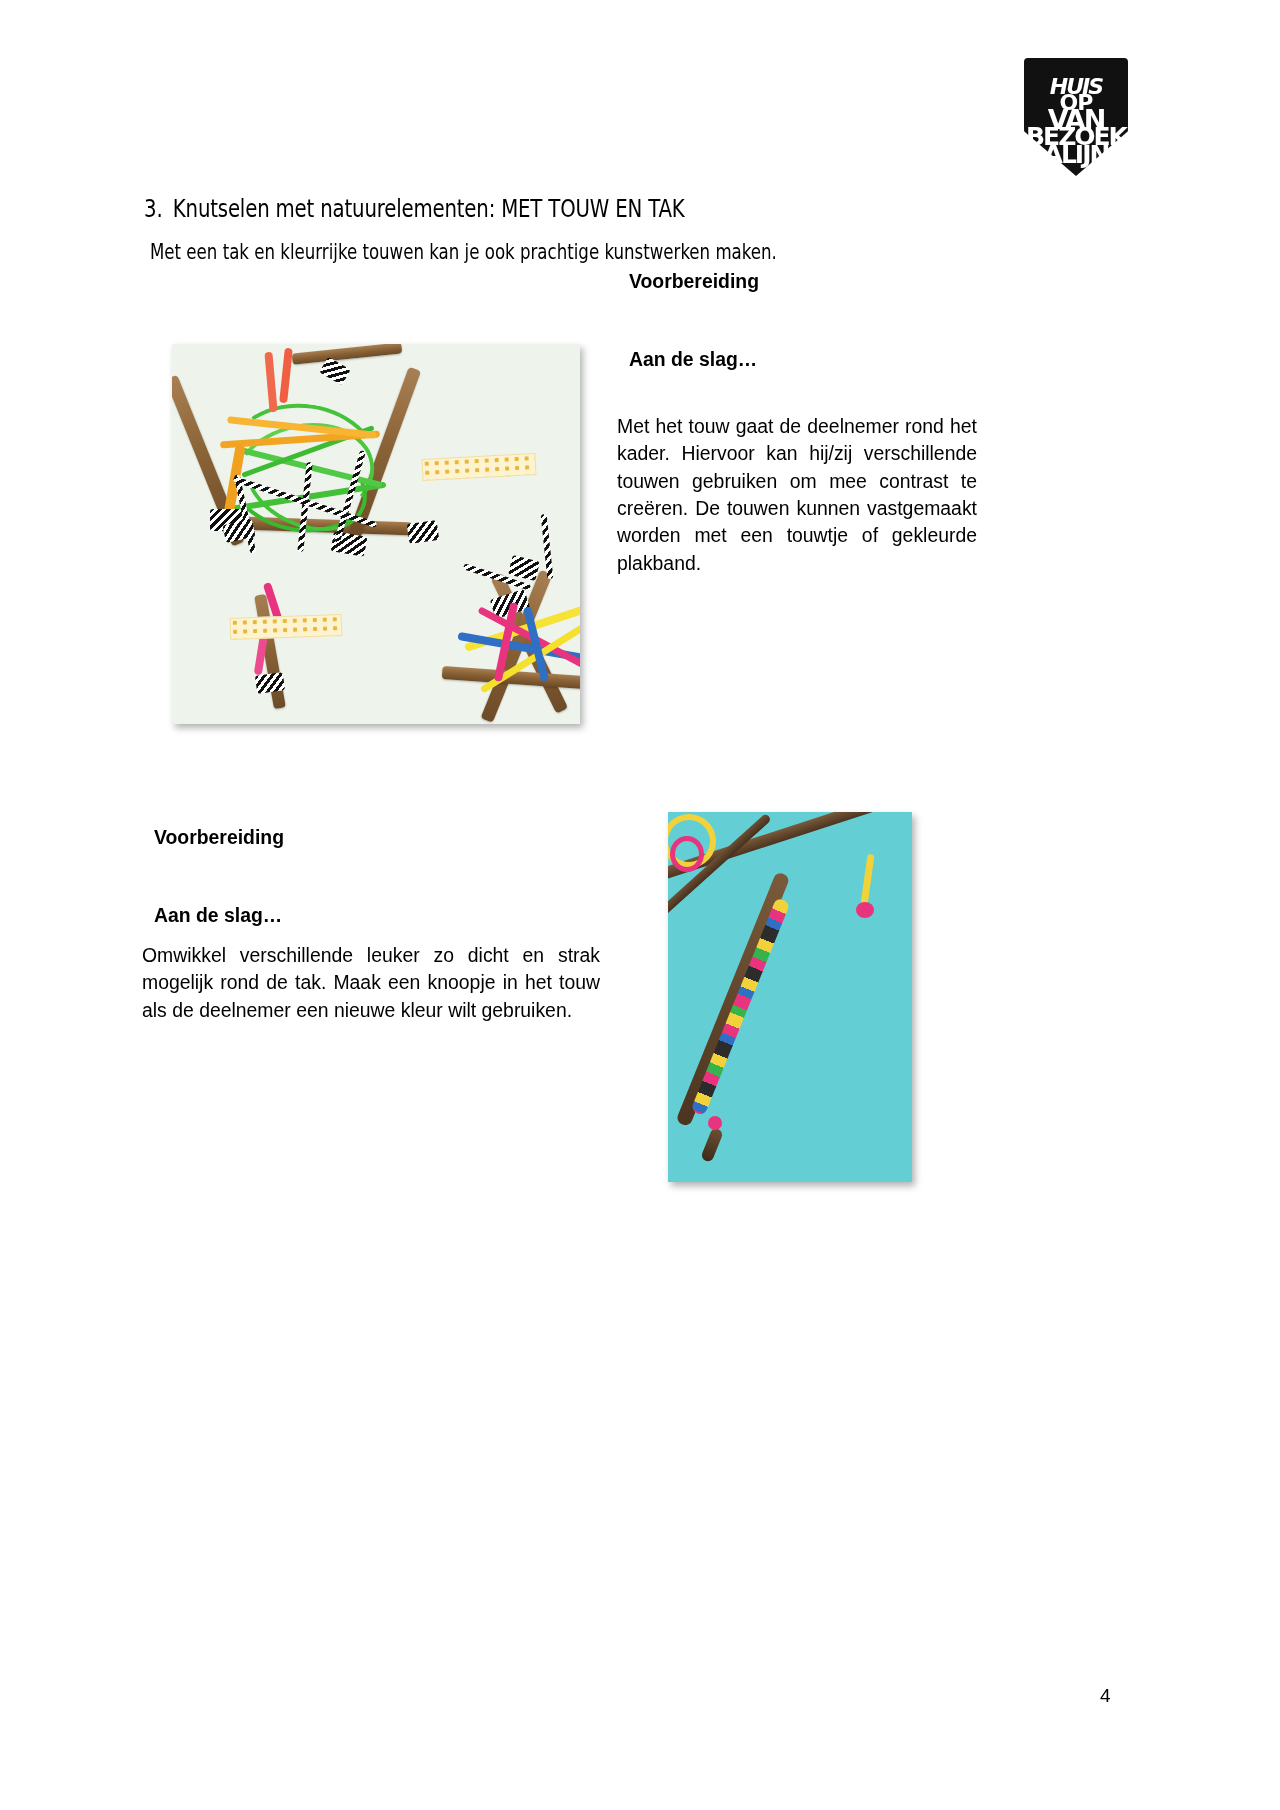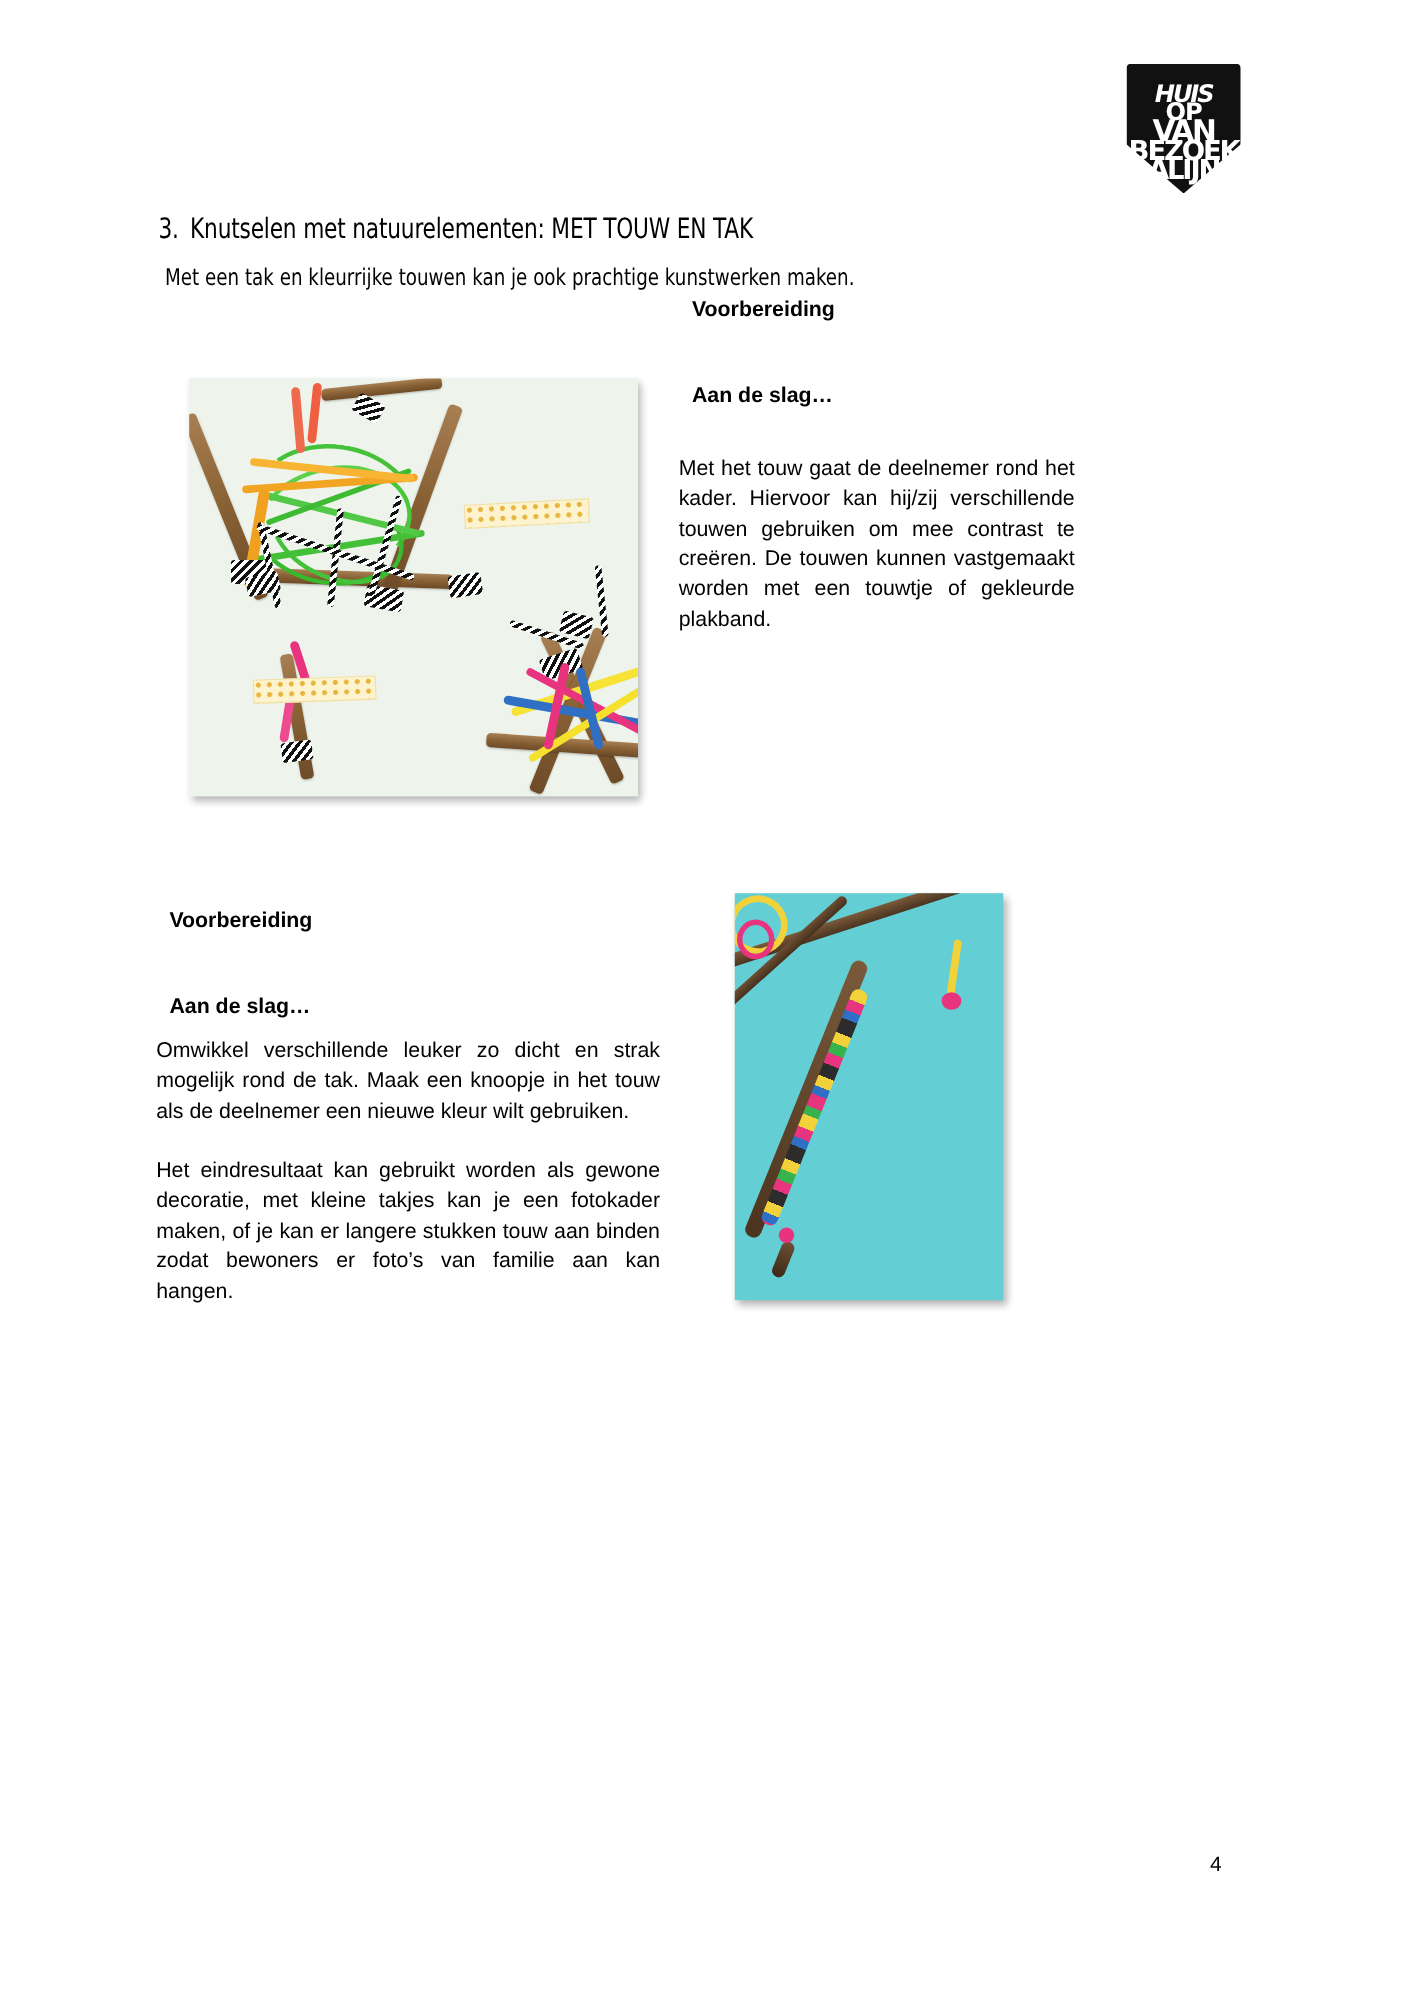--- a/index.html
+++ b/index.html
@@ -258,21 +258,20 @@
     <div class="spacer"></div>
     <p>Met het touw gaat de deelnemer rond het kader. Hiervoor kan hij/zij verschillende touwen gebruiken om mee contrast te creëren. De touwen kunnen vastgemaakt worden met een touwtje of gekleurde plakband.</p>
   </div>
 
   <div class="col col-left-lower">
     <h4>Voorbereiding</h4>
     <div class="spacer"></div>
     <h4>Aan de slag…</h4>
     <p>Omwikkel verschillende leuker zo dicht en strak mogelijk rond de tak. Maak een knoopje in het touw als de deelnemer een nieuwe kleur wilt gebruiken.</p>
     <div class="spacer"></div>
-    <p class="last-left">Het eindresultaat kan gebruikt worden als gewone decoratie, met kleine takjes kan je een fotokader maken, of je kan er langere stukken touw aan binden zodat bewoners er foto’s van familie aan kan hangen.</p>
   </div>
 
   <div class="photo2">
 
     <div class="ph" style="left:-20px; top:12px; width:300px; height:12px; background:linear-gradient(180deg,#7a5a3a,#4b3420); transform:rotate(-18deg); border-radius:6px;"></div>
     <div class="ph" style="left:-30px; top:50px; width:150px; height:9px; background:linear-gradient(180deg,#6d4f33,#46301d); transform:rotate(-42deg); border-radius:5px;"></div>
 
     <div class="ph" style="left:-6px; top:2px; width:42px; height:42px; border:6px solid #f2d23a; border-radius:50%; transform:rotate(20deg);"></div>
     <div class="ph" style="left:2px; top:24px; width:24px; height:26px; border:5px solid #e8337e; border-radius:50%;"></div>
 

